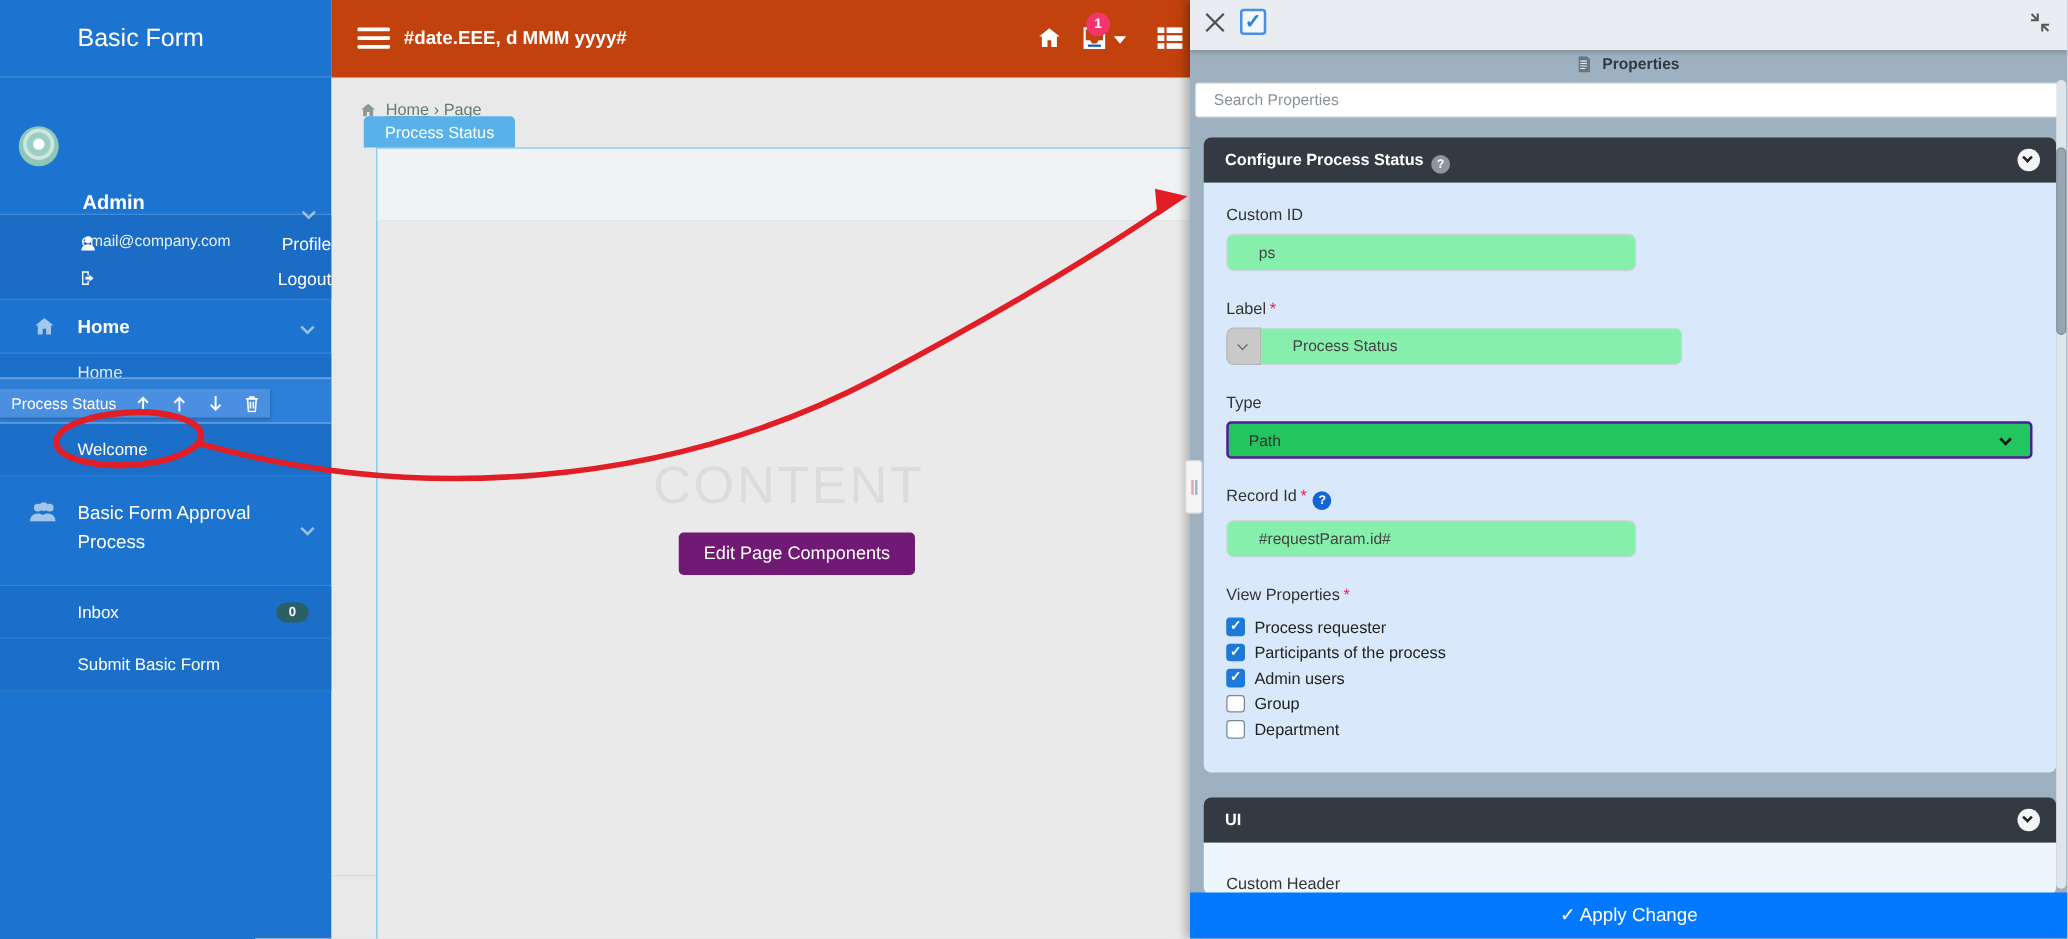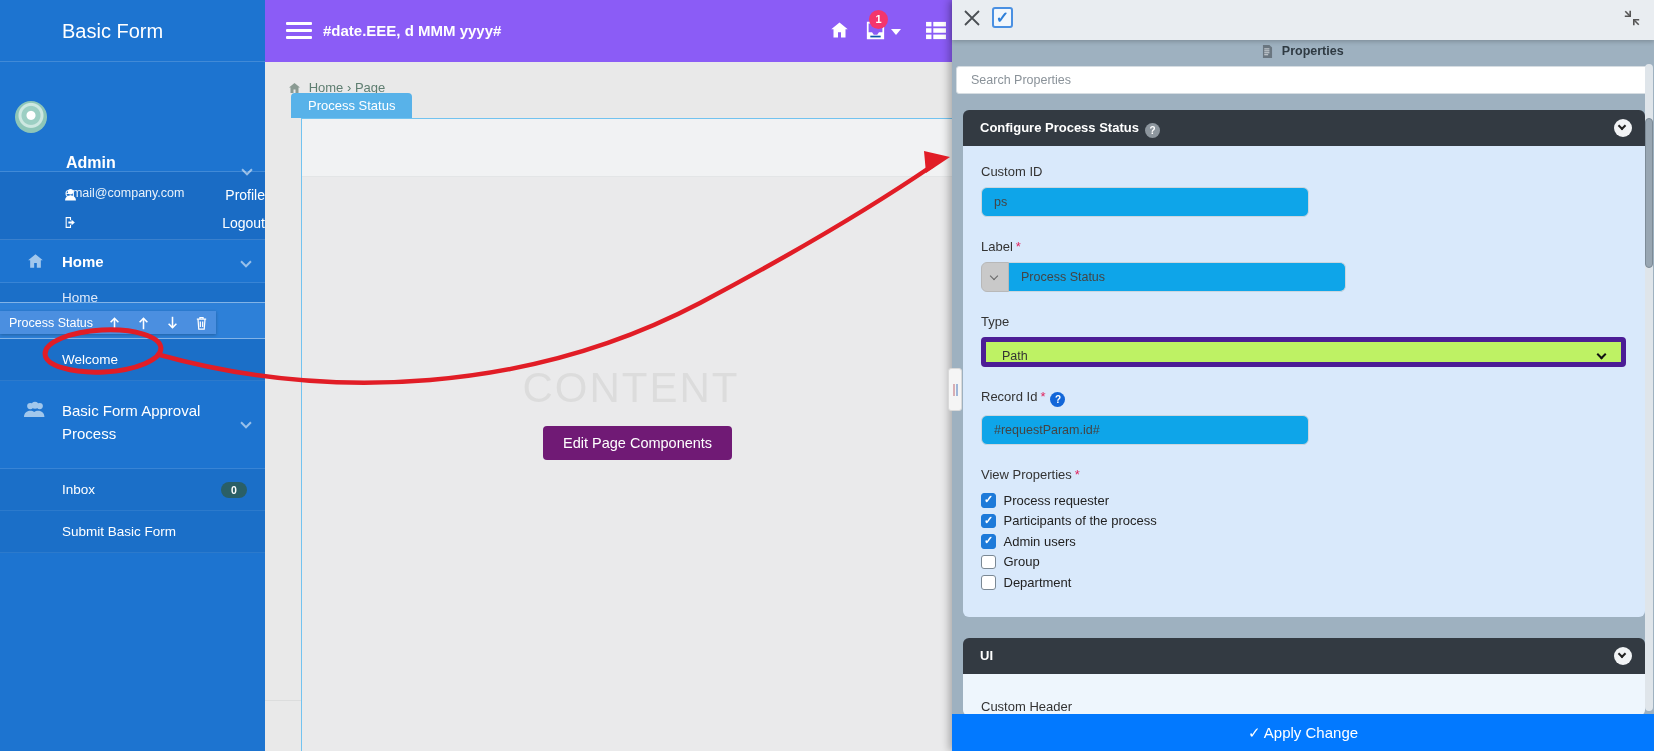--- a/index.html
+++ b/index.html
@@ -35,21 +35,21 @@
   .row-item { height:42px; line-height:42px; padding-left:62px; font-size:13.5px; background:#1b6fc8; border-bottom:1px solid rgba(255,255,255,.08); cursor:pointer; }
   .row-item.active { background:#2d80d8; border-top:1px solid rgba(255,255,255,.4); border-bottom:1px solid rgba(255,255,255,.4); height:37px; line-height:35px; }
   .approval-head { height:88px; border-bottom:1px solid rgba(255,255,255,.12); position:relative; }
   .approval-head .lbl2 { position:absolute; left:62px; top:18px; width:165px; font-size:15px; font-weight:normal; line-height:23px; }
   .approval-head svg.mi { position:absolute; left:24px; top:20px; opacity:.85; }
   .approval-head .chev { position:absolute; right:15px; top:38px; }
   .inbox-row { position:relative; }
   .badge-pill { position:absolute; right:18px; top:13px; min-width:26px; height:16px; background:#2a5f66; border-radius:8px;
     font-size:10.5px; line-height:16px; text-align:center; font-weight:bold; color:#fff; padding:0 6px; }
   
-  .topbar { position:absolute; left:265px; top:0; width:687px; height:62px; background:#8b5cf6; z-index:10; color:#fff; }
+  .topbar { position:absolute; left:265px; top:0; width:687px; height:62px; background:#c2410c; z-index:10; color:#fff; }
   .hamburger { position:absolute; left:21px; top:22px; width:26px; height:18px; cursor:pointer; }
   .hamburger i { display:block; height:3px; background:#fff; margin-bottom:4px; border-radius:1px; }
   .date-text { position:absolute; left:58px; top:22px; font-size:15px; font-weight:bold; }
   .tb-ico { position:absolute; top:21px; cursor:pointer; }
   .notif { position:absolute; left:600px; top:21px; cursor:pointer; }
   .notif-badge { position:absolute; left:4px; top:-11px; width:19px; height:19px; border-radius:50%; background:#f4356c;
     color:#fff; font-size:11px; font-weight:bold; text-align:center; line-height:19px; }
   .caret-down { display:inline-block; width:0; height:0; border-left:5px solid transparent; border-right:5px solid transparent; border-top:6px solid #fff; }
   
   .main { position:absolute; left:265px; top:62px; width:687px; height:689px; background:#e9e9e9; }
@@ -83,29 +83,29 @@
   .sec-head .st { position:absolute; left:17px; top:10px; color:#fff; font-size:13px; font-weight:bold; }
   .help-dot { display:inline-block; width:15px; height:15px; border-radius:50%; background:#8d969e; color:#fff; font-size:10px;
     font-weight:bold; text-align:center; line-height:15px; margin-left:6px; vertical-align:-2px; }
   .sec-chev { position:absolute; right:13px; top:9px; width:18px; height:18px; border-radius:50%; background:#f2f4f6; cursor:pointer; }
   .sec-chev i { position:absolute; left:5px; top:4px; width:6px; height:6px; border-right:2px solid #222; border-bottom:2px solid #222; transform:rotate(45deg); }
   .sec-body { background:#d9e9fb; border-radius:0 0 6px 6px; padding:18px 16px 24px 18px; }
   .f-label { font-size:13px; color:#333; margin-bottom:8px; }
   .f-label .req { color:#e0245e; margin-left:3px; }
   .f-label .help-blue { display:inline-block; width:15px; height:15px; border-radius:50%; background:#1266d8; color:#fff; font-size:10px;
     font-weight:bold; text-align:center; line-height:15px; margin-left:5px; vertical-align:-2px; cursor:pointer; }
-  .f-input { height:30px; border:1px solid #ccd6de; border-radius:6px; background:#0ea5e9; font-size:12.5px; color:#444;
-    padding-left:12px; font-family:inherit; display:block; }
+  .f-input { height:30px; border:1px solid #ccd6de; border-radius:6px; background:#86efac; font-size:12.5px; color:#444;
+    padding-left:25px; font-family:inherit; display:block; }
   .w-med { width:328px; }
   .mt22 { margin-top:22px; }
   .input-group { display:flex; margin-top:0; }
   .ig-prepend { width:28px; height:30px; background:#c9c9c9; border:1px solid #b8b8b8; border-radius:6px 0 0 6px; position:relative; cursor:pointer; }
   .ig-prepend i { position:absolute; left:9px; top:10px; width:6px; height:6px; border-right:1.5px solid #666; border-bottom:1.5px solid #666; transform:rotate(45deg); }
   .input-group .f-input { border-radius:0 6px 6px 0; width:337px; border-left:none; }
-  .f-select { position:relative; width:645px; height:30px; background:#bef264; border:5px solid #4c1d95; border-radius:4px; cursor:pointer; }
+  .f-select { position:relative; width:645px; height:30px; background:#22c55e; border:2px solid #4c1d95; border-radius:4px; cursor:pointer; }
   .f-select .val { position:absolute; left:16px; top:7px; font-size:12.5px; color:#333; }
   .f-select i { position:absolute; right:16px; top:9px; width:7px; height:7px; border-right:2px solid #111; border-bottom:2px solid #111; transform:rotate(45deg); }
   .cb-row { display:flex; align-items:center; height:20.5px; cursor:pointer; }
   .cb { width:14.5px; height:14.5px; border-radius:3px; margin-right:8px; background:#fff; border:1.5px solid #7a8894; position:relative; }
   .cb.checked { background:#1d7ad9; border-color:#1d7ad9; }
   .cb.checked::after { content:"✓"; position:absolute; left:2px; top:-1px; color:#fff; font-size:11px; font-weight:bold; }
   .cb-label { font-size:13px; color:#222; }
   .ui-body { background:#eef6fd; border-radius:0 0 6px 6px; height:42px; padding:25px 0 0 18px; font-size:13px; color:#333; }
   .apply-bar { position:absolute; left:0; bottom:0; width:100%; height:37px; background:#0279ff; color:#fff; text-align:center;
     font-size:15px; line-height:37px; cursor:pointer; z-index:30; }

